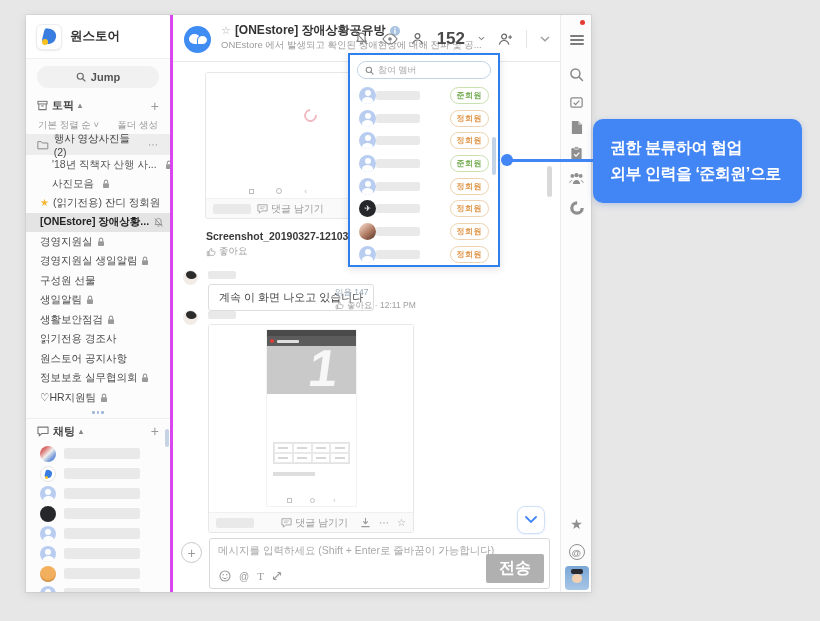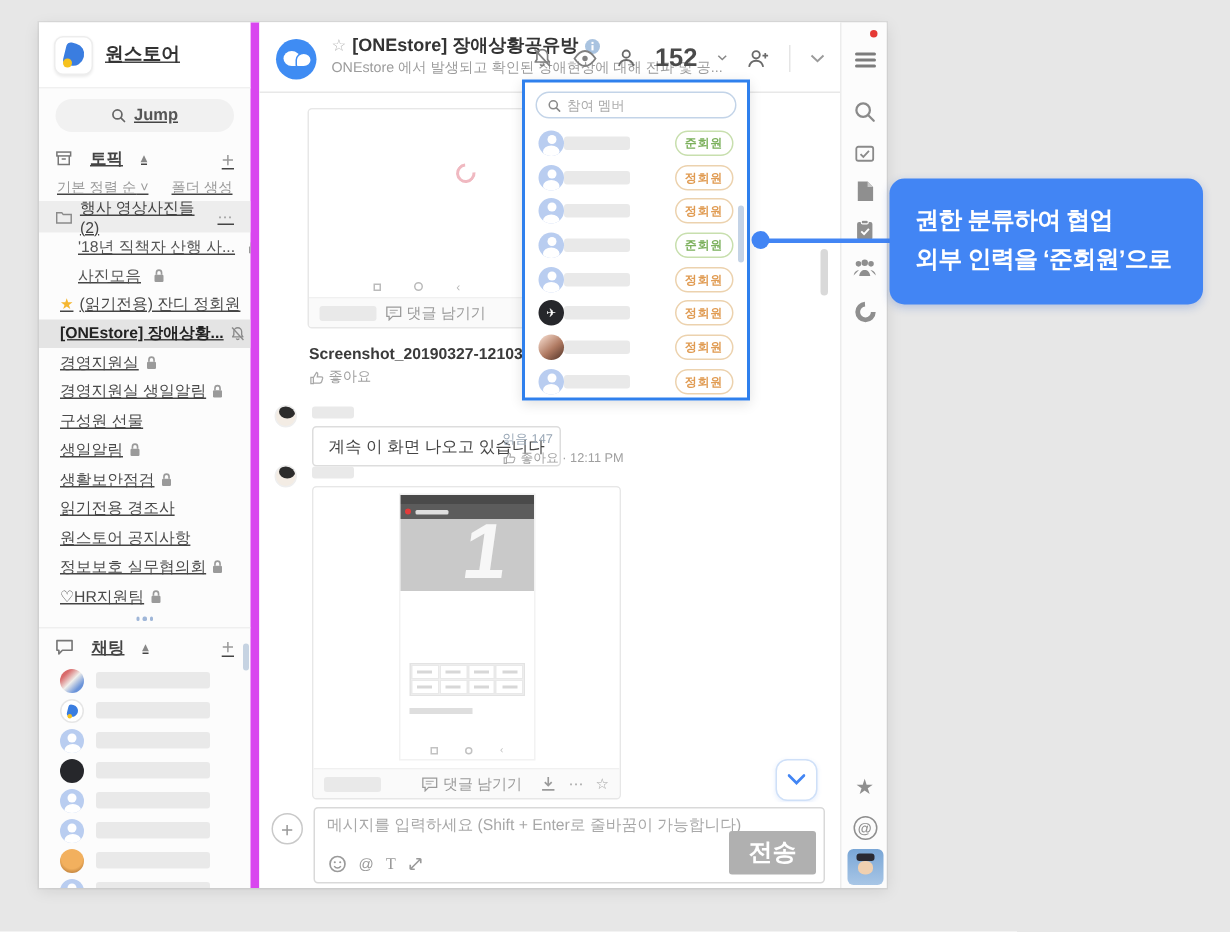--- a/index.html
+++ b/index.html
@@ -6,33 +6,33 @@
   html,body { width:820px; height:621px; }
   body { background:#e7e7e7; font-family:"Liberation Sans", sans-serif; color:#444; overflow:hidden; position:relative; }
   .stage { position:absolute; inset:0; }
 
   
   .window { position:absolute; left:26px; top:15px; width:565px; height:577px; background:#fff;
             box-shadow:0 0 0 1px rgba(0,0,0,.05), 0 2px 10px rgba(0,0,0,.10); }
 
   
   .sidebar { position:absolute; left:0; top:0; width:147px; height:577px; background:#fcfcfc;
-             border-right:6px solid #d946ef; overflow:hidden;text-decoration:underline; }
+             border-right:3px solid #d946ef; overflow:hidden; }
   .side-header { height:44px; display:flex; align-items:center; padding:0 10px; border-bottom:1px solid #f0f0f0; background:#fff; }
   .logo { width:26px; height:26px; background:#fff; border:1px solid #ededed; border-radius:6px; position:relative; flex:none;
           box-shadow:0 1px 2px rgba(0,0,0,.08); }
   .logo .lg-blue { position:absolute; left:6px; top:4px; width:13px; height:15px; background:#3a7de0; border-radius:3px 7px 7px 3px; transform:rotate(14deg); }
   .logo .lg-yellow { position:absolute; left:5px; top:14px; width:6px; height:6px; background:#f6c21e; border-radius:50%; }
   .team-name { margin-left:8px; font-size:12.5px; font-weight:bold; color:#333; }
 
   .jump-wrap { padding:7px 11px 6px; }
   .jump { width:100%; height:22px; border:none; background:#f1f1f1; border-radius:11px; display:flex; align-items:center;
           justify-content:center; gap:5px; font-size:11px; font-weight:bold; color:#555; cursor:pointer; font-family:inherit; }
 
-  .sec-head { display:flex; align-items:center; gap:12px; padding:0 11px; height:23px; font-size:11px; font-weight:bold; color:#444; }
+  .sec-head { display:flex; align-items:center; gap:4px; padding:0 11px; height:23px; font-size:11px; font-weight:bold; color:#444; }
   .sec-head .caret { font-size:8px; color:#888; }
   .sec-head .plus { margin-left:auto; font-size:14px; color:#9a9a9a; font-weight:normal; cursor:pointer; }
   .chat-head { border-top:1px solid #efefef; height:26px; }
 
   .sort-row { display:flex; justify-content:space-between; padding:0 12px; height:17px; align-items:center; font-size:9.5px; color:#9a9a9a; }
   .sort-row .sel { cursor:pointer; }
 
   .folder-row { display:flex; align-items:center; gap:5px; height:21px; padding:0 11px; background:#ededed; font-size:10.5px; color:#444; }
   .folder-row .more { margin-left:auto; color:#999; font-size:10px; letter-spacing:1px; }
   .folder-child { display:flex; align-items:center; gap:8px; height:19px; padding:0 8px 0 26px; font-size:10.5px; color:#555; white-space:nowrap; }

